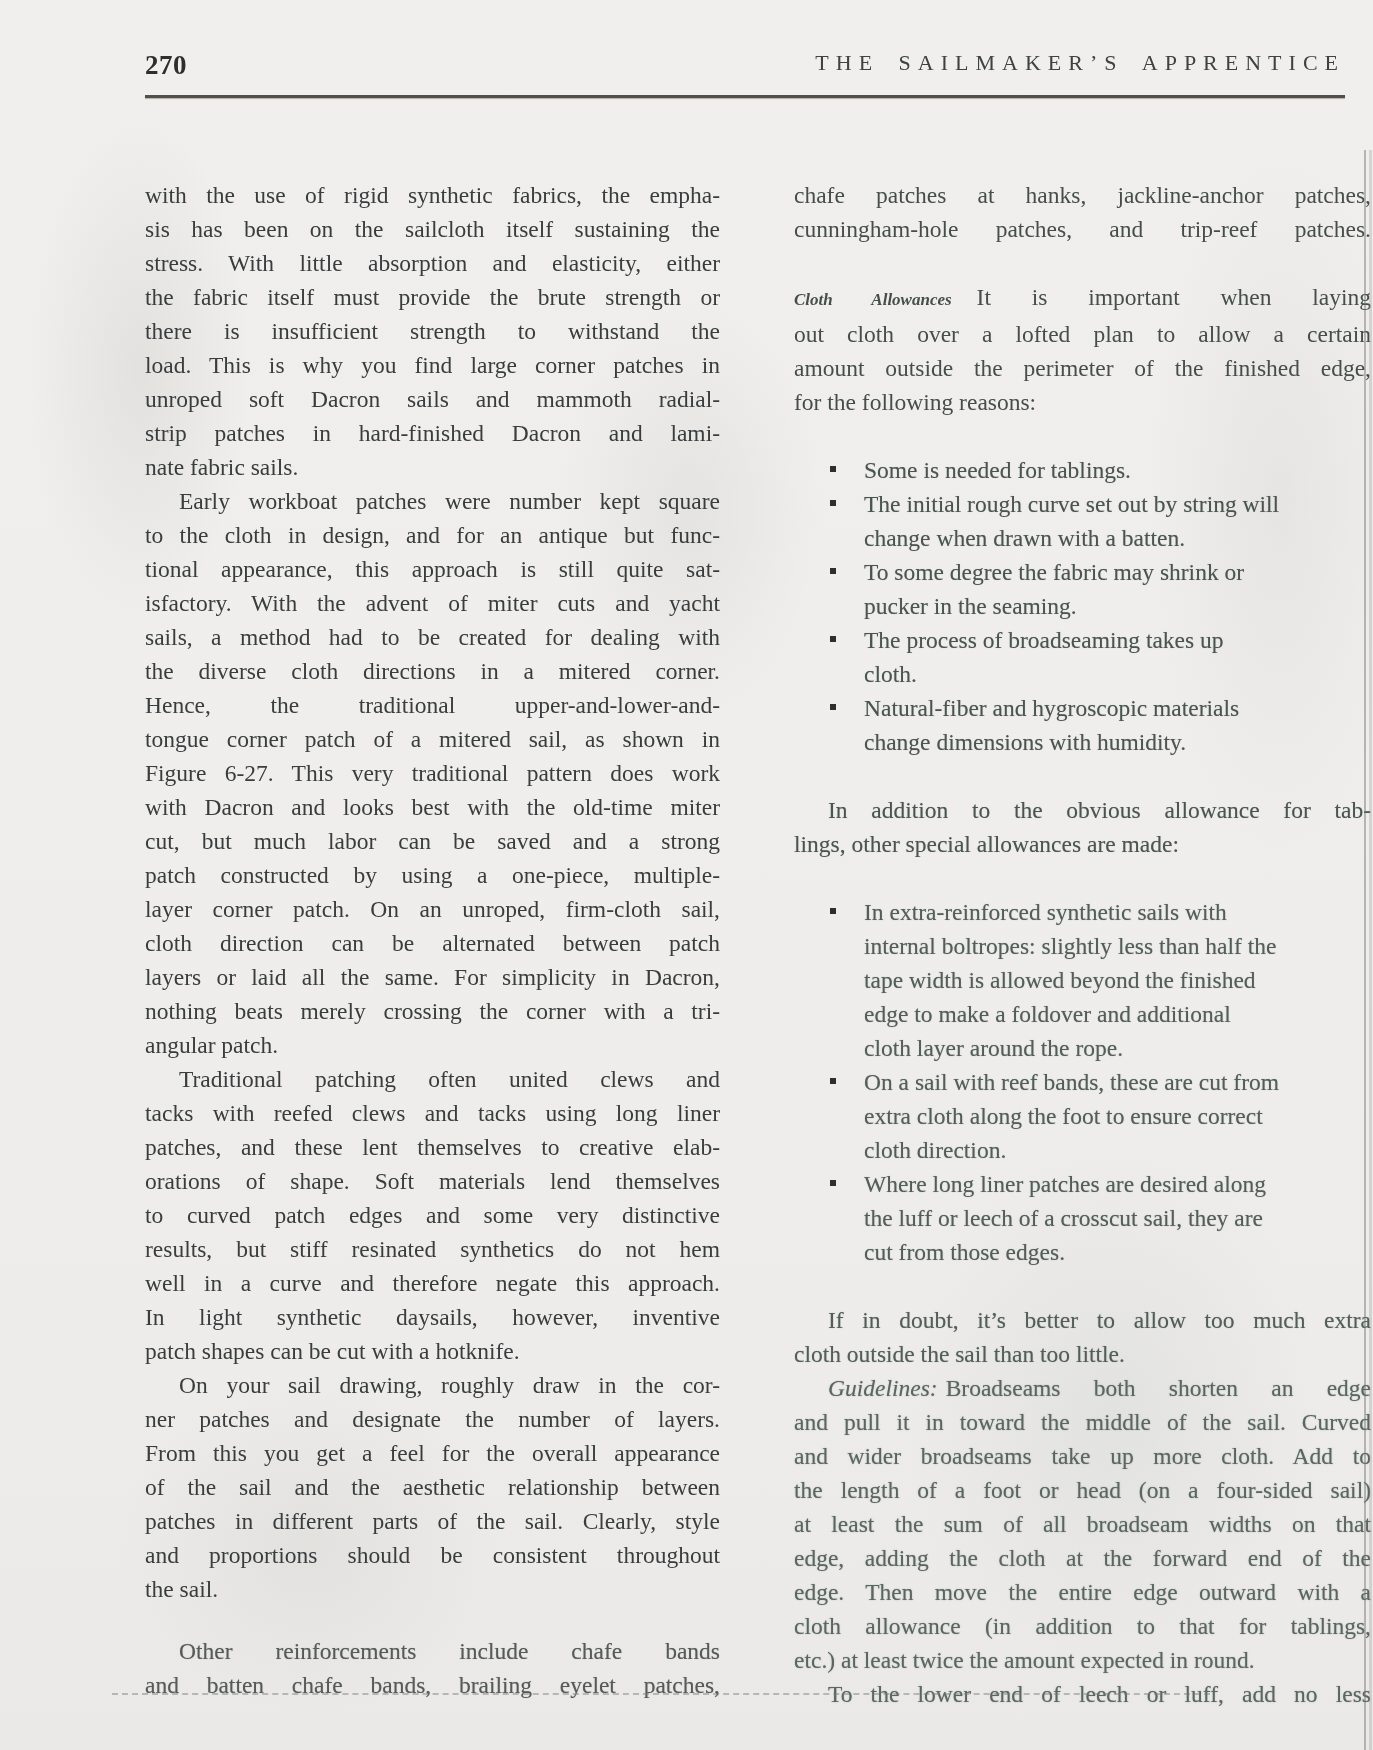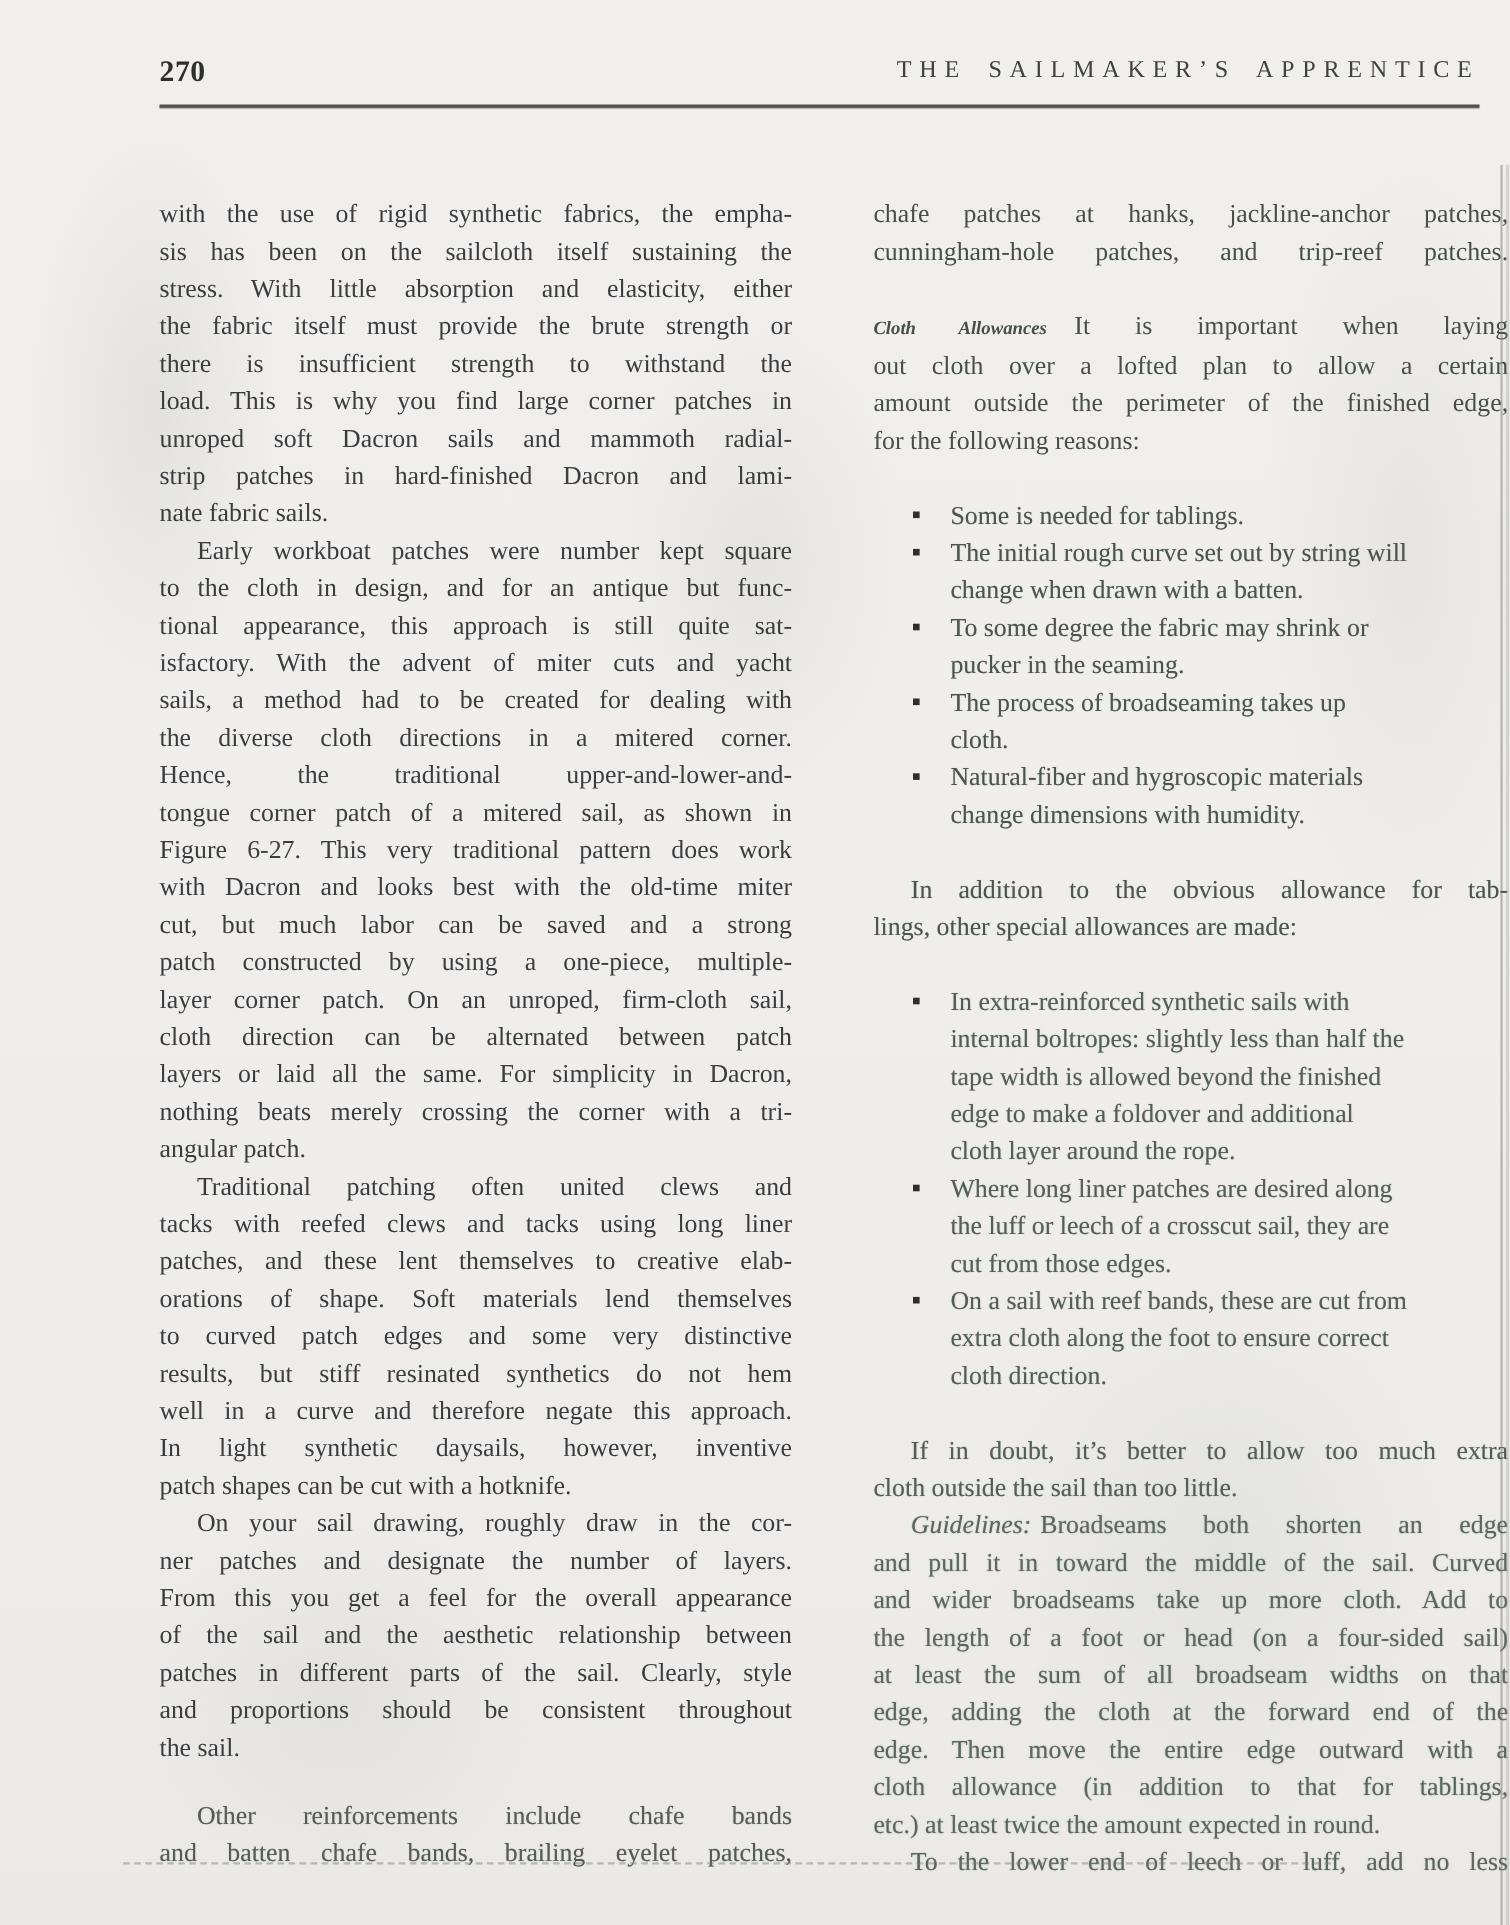--- a/index.html
+++ b/index.html
@@ -186,29 +186,29 @@
         <div class="bitem">
           <span class="bsq"></span>
           <div class="line">In extra-reinforced synthetic sails with</div>
           <div class="line">internal boltropes: slightly less than half the</div>
           <div class="line">tape width is allowed beyond the finished</div>
           <div class="line">edge to make a foldover and additional</div>
           <div class="line">cloth layer around the rope.</div>
         </div>
         <div class="bitem">
           <span class="bsq"></span>
+          <div class="line">On a sail with reef bands, these are cut from</div>
+          <div class="line">extra cloth along the foot to ensure correct</div>
+          <div class="line">cloth direction.</div>
+        </div>
+        <div class="bitem">
+          <span class="bsq"></span>
           <div class="line">Where long liner patches are desired along</div>
           <div class="line">the luff or leech of a crosscut sail, they are</div>
           <div class="line">cut from those edges.</div>
-        </div>
-        <div class="bitem">
-          <span class="bsq"></span>
-          <div class="line">On a sail with reef bands, these are cut from</div>
-          <div class="line">extra cloth along the foot to ensure correct</div>
-          <div class="line">cloth direction.</div>
         </div>
       </div>
       <div class="gap"></div>
       <div class="block tone-b">
         <div class="line j ind">If in doubt, it’s better to allow too much extra</div>
         <div class="line">cloth outside the sail than too little.</div>
       </div>
       <div class="block tone-c">
         <div class="line j ind"><span class="runin-it">Guidelines:</span>Broadseams both shorten an edge</div>
         <div class="line j">and pull it in toward the middle of the sail. Curved</div>

